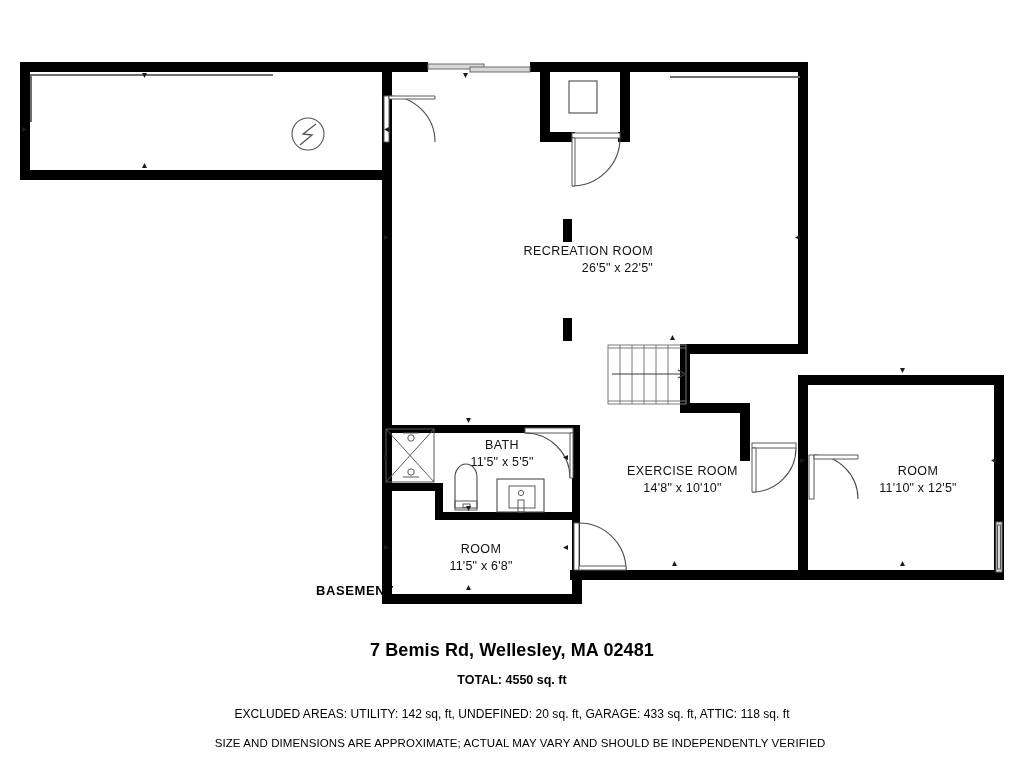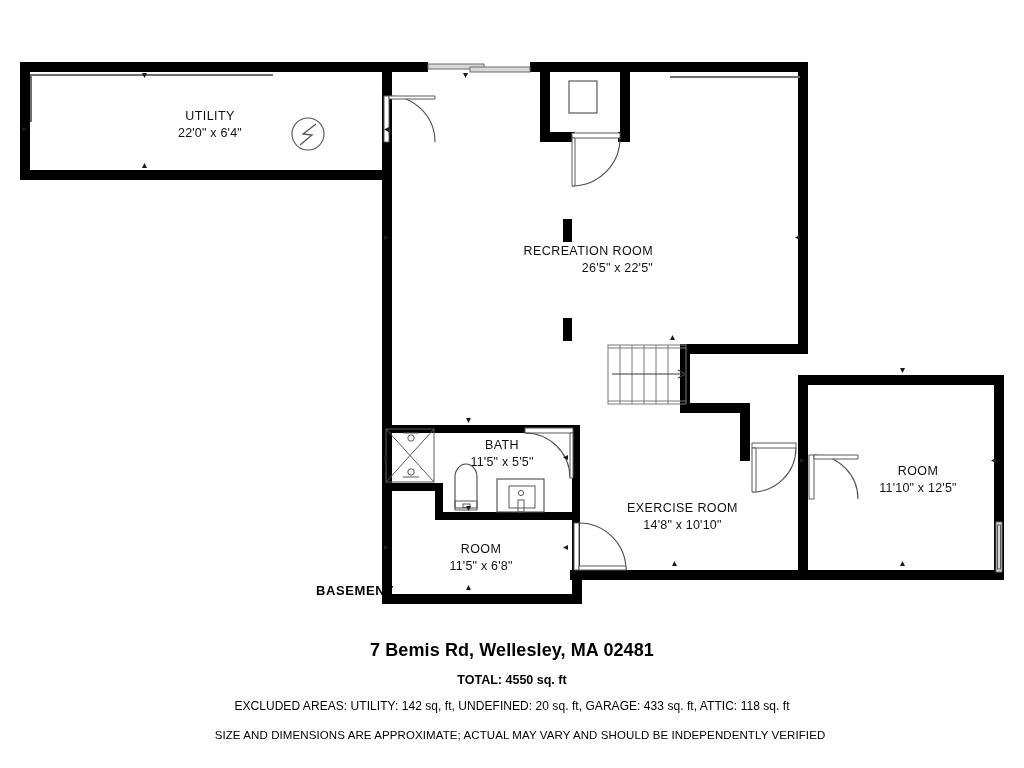--- a/index.html
+++ b/index.html
@@ -14,21 +14,21 @@
   .room-label{position:absolute;text-align:center;line-height:1.32;
               font-family:"Liberation Sans",sans-serif;}
   .room-label .rl-name{display:block;font-size:12.5px;letter-spacing:.4px;color:#111;}
   .room-label .rl-dim{display:block;font-size:12.5px;letter-spacing:.2px;color:#111;}
 
   .plan-tag{position:absolute;font-size:13px;font-weight:bold;letter-spacing:.6px;color:#000;padding-left:33px;}
 
   
   #footer{position:absolute;left:0;right:0;top:640px;text-align:center;}
   #footer .f-addr{font-size:18px;font-weight:bold;letter-spacing:.1px;margin:0 0 12px 0;}
-  #footer .f-total{font-size:12.5px;font-weight:bold;margin:0 0 12px 0;}
+  #footer .f-total{font-size:12.5px;font-weight:bold;margin:0 0 20px 0;}
   #footer .f-line{font-size:12px;margin:0 0 2px 0;letter-spacing:.05px;}
   #footer .f-disc{font-size:11.5px;margin:16px 0 0 16px;letter-spacing:.1px;}
 
   
   #detail-svg{position:absolute;left:0;top:0;width:1024px;height:768px;pointer-events:none;}
   #detail-svg .arc{fill:none;stroke:#4a4a4a;stroke-width:1.1;}
   #detail-svg .leaf{fill:#fff;stroke:#5a5a5a;stroke-width:1;}
   #detail-svg .fix{fill:#fff;stroke:#4a4a4a;stroke-width:1.1;}
   #detail-svg .fixthin{fill:none;stroke:#5a5a5a;stroke-width:1;}
   #detail-svg .tread{fill:none;stroke:#7a7a7a;stroke-width:1;}
@@ -198,36 +198,32 @@
       <path class="tick" d="M 568 545 l 0 5 l -5 -2.5 z"></path>
       <path class="tick" d="M 466 590 l 5 0 l -2.5 -5 z"></path>
       <path class="tick" d="M 900 368 l 5 0 l -2.5 5 z"></path>
       <path class="tick" d="M 900 566 l 5 0 l -2.5 -5 z"></path>
       <path class="tick" d="M 996 458 l 0 5 l -5 -2.5 z"></path>
       <path class="tick" d="M 800 458 l 0 5 l 5 -2.5 z"></path>
       <path class="tick" d="M 672 566 l 5 0 l -2.5 -5 z"></path>
     </g>
   </svg>
 
-  <div class="room-label" style="left:135px; top:108px; width:150px;">
-    <span class="rl-name">UTILITY</span>
-    <span class="rl-dim">22'0" x 6'4"</span>
-  </div>
 
   <div class="room-label" style="left:483px; top:243px; width:170px;text-align:right;">
     <span class="rl-name">RECREATION ROOM</span>
     <span class="rl-dim">26'5" x 22'5"</span>
   </div>
 
   <div class="room-label" style="left:428px; top:437px; width:148px;">
     <span class="rl-name">BATH</span>
     <span class="rl-dim">11'5" x 5'5"</span>
   </div>
 
-  <div class="room-label" style="left:605px; top:500px; width:155px;">
+  <div class="room-label" style="left:605px; top:463px; width:155px;">
     <span class="rl-name">EXERCISE ROOM</span>
     <span class="rl-dim">14'8" x 10'10"</span>
   </div>
 
   <div class="room-label" style="left:843px; top:463px; width:150px;">
     <span class="rl-name">ROOM</span>
     <span class="rl-dim">11'10" x 12'5"</span>
   </div>
 
   <div class="room-label" style="left:406px; top:541px; width:150px;">

